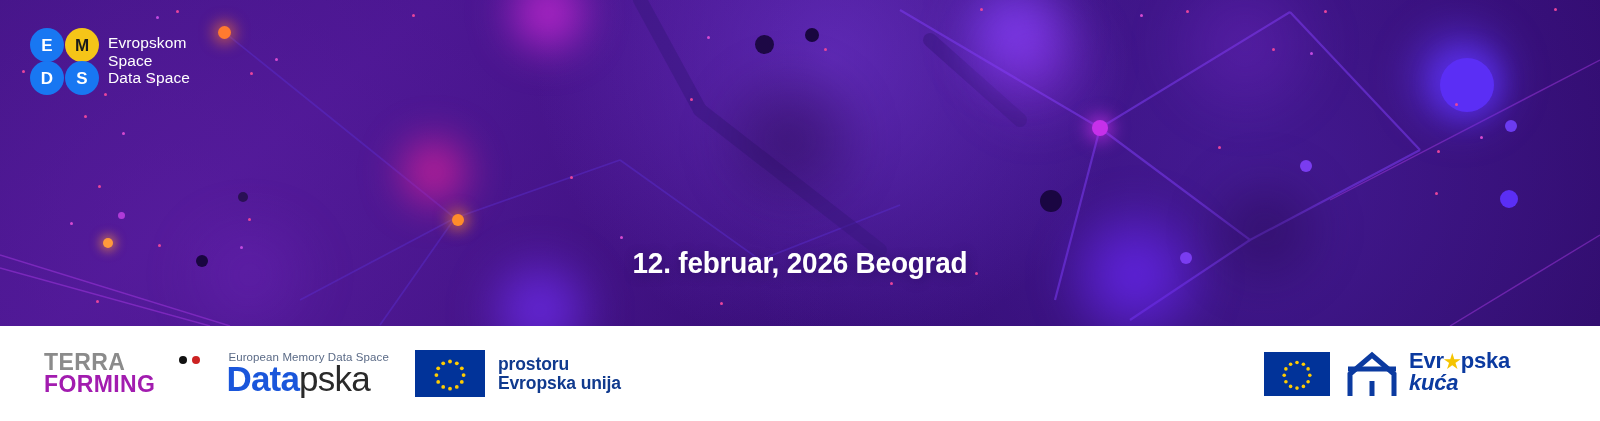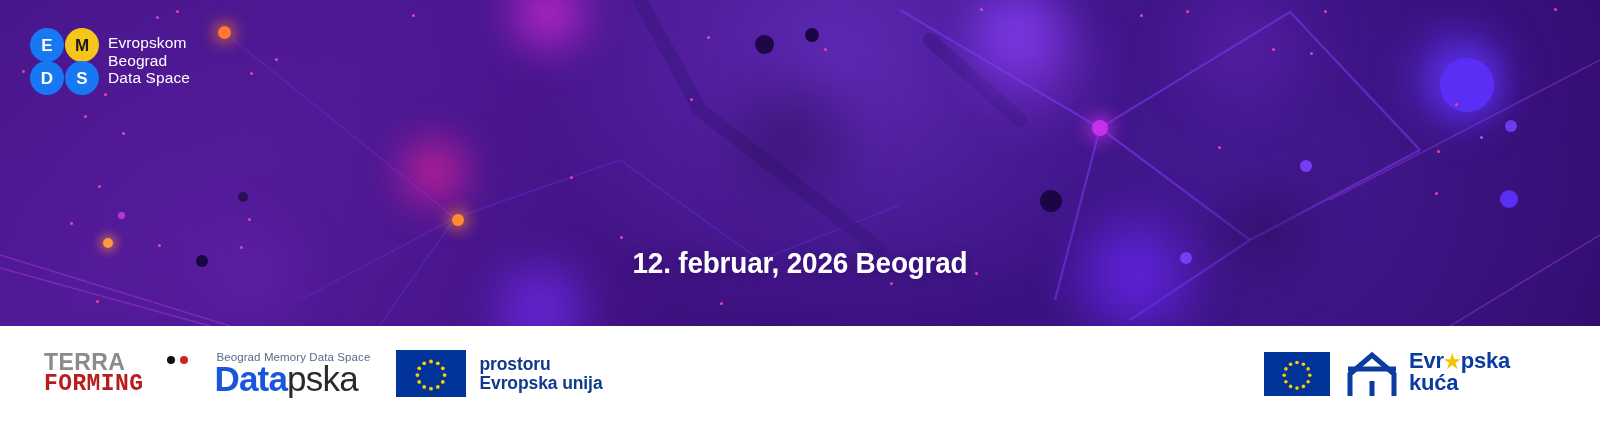--- a/index.html
+++ b/index.html
@@ -72,21 +72,21 @@
     display:flex; align-items:center; justify-content:space-between;
     padding:0 42px 0 44px;
   }
   .footer-left { display:flex; align-items:center; gap:26px; }
   .footer-right { display:flex; align-items:center; gap:14px; padding-right:48px; }
 
   
   .terra { display:flex; align-items:center; gap:24px; }
   .terra-txt { line-height:0.93; font-weight:bold; font-size:23px; letter-spacing:0.4px; }
   .terra-top { color:#8b8b8b; }
-  .terra-bot { color:#b91c1c;font-family:Liberation Mono, monospace; }
+  .terra-bot { color:#a21caf; }
   .terra-dots { display:flex; flex-direction:column; justify-content:flex-start; height:44px; padding-top:4px; }
   .terra-dots-row { display:flex; gap:5px; }
   .td { width:8px; height:8px; border-radius:50%; }
   .td-black { background:#111111; }
   .td-red { background:#cc2222; }
 
   
   .blueprint { display:flex; flex-direction:column; justify-content:center; }
   .bp-sup { font-size:11.5px; color:#5a6a86; letter-spacing:0.1px; margin-bottom:-1px; margin-left:2px; }
   .bp-main { font-size:35px; line-height:0.95; letter-spacing:-0.8px; }
@@ -97,21 +97,21 @@
   .euflag { position:relative; background:#013399; flex:none; }
   .euflag-stars { position:absolute; inset:0; }
 
   .eu-funded { display:flex; align-items:center; gap:13px; }
   .eu-funded-txt { color:#103a8e; font-weight:bold; font-size:17.5px; line-height:1.08; letter-spacing:-0.1px; }
 
   
   .ek { display:flex; align-items:flex-start; gap:9px; }
   .ek-house { flex:none; }
   .ek-txt { color:#0b3aa0; font-weight:bold; font-size:22px; line-height:1.0; letter-spacing:-0.2px; position:relative; }
-  .ek-line2 { margin-top:0; }
+  .ek-line2 { margin-top:0;font-style:italic; }
   .ek-star { color:#f5c400; font-size:19px; }
 </style>
 </head>
 <body>
 
 <div id="banner">
 
   <div class="hero">
     <div class="hero-fx">
 
@@ -212,21 +212,21 @@
 
     <div class="emds-logo">
       <div class="emds-circles">
         <div class="emds-c c-blue">E</div>
         <div class="emds-c c-yellow">M</div>
         <div class="emds-c c-blue">D</div>
         <div class="emds-c c-blue">S</div>
       </div>
       <div class="emds-text">
         <div>Evropskom</div>
-        <div>Beograd</div>
+        <div>Space</div>
         <div>Data Space</div>
       </div>
     </div>
 
 
     <div class="date-line">12. februar, 2026 Beograd</div>
   </div>
 
   <div class="footer">
 
@@ -239,21 +239,21 @@
         </div>
         <div class="terra-dots">
           <div class="terra-dots-row">
             <span class="td td-black"></span>
             <span class="td td-red"></span>
           </div>
         </div>
       </div>
 
       <div class="blueprint">
-        <div class="bp-sup">Beograd Memory Data Space</div>
+        <div class="bp-sup">European Memory Data Space</div>
         <div class="bp-main"><span class="bp-blue">Data</span><span class="bp-print">pska</span></div>
       </div>
 
       <div class="eu-funded">
         <div class="euflag" style="width:70px; height:47px;">
           <svg class="euflag-stars" viewBox="0 0 70 47">
             <g fill="#ffcc00">
               <circle cx="35" cy="11.5" r="1.9"></circle>
               <circle cx="41.8" cy="13.3" r="1.9"></circle>
               <circle cx="46.8" cy="18.3" r="1.9"></circle>

